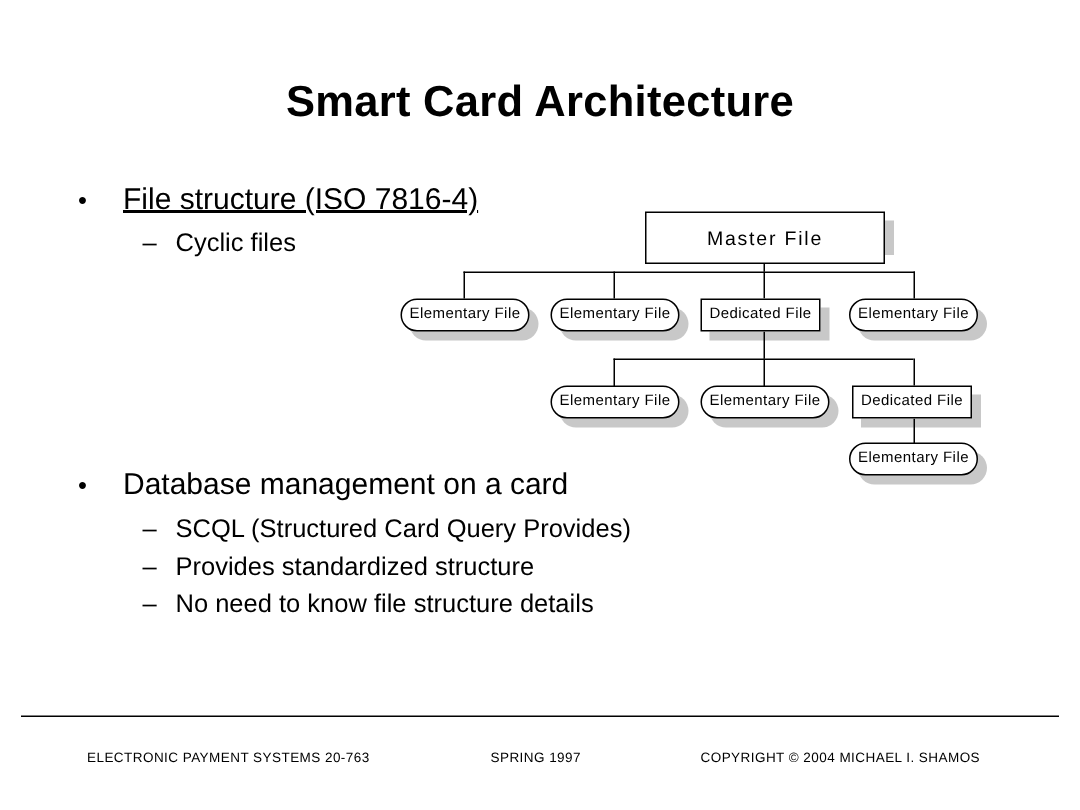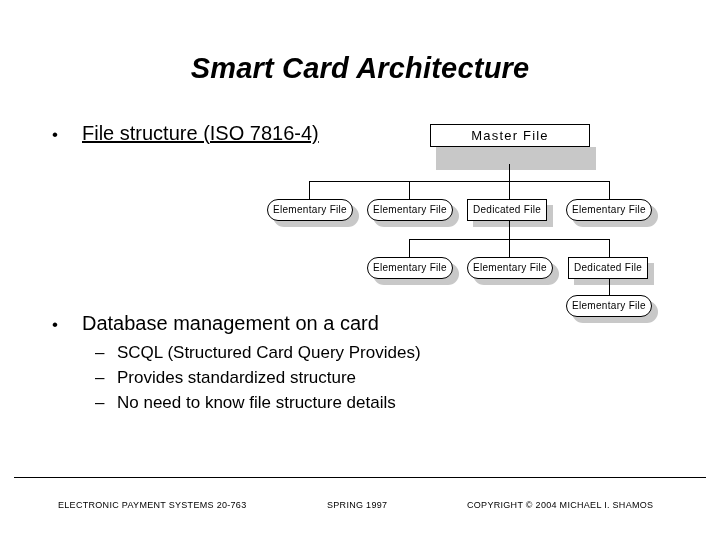--- a/index.html
+++ b/index.html
@@ -21,21 +21,20 @@
   #slide-title {
     position: absolute;
     left: 0;
     top: 52px;
     width: 720px;
     text-align: center;
     font-size: 29px;
     font-weight: bold;
     letter-spacing: 0.2px;
     white-space: nowrap;
-    font-style: italic;
   }
 
   
   .bullet-l1 {
     position: absolute;
     font-size: 20px;
     white-space: nowrap;
   }
   .bullet-l1 .dot {
     display: inline-block;
@@ -129,20 +128,23 @@
 </head>
 <body>
 
 <div id="slide">
 
   <div id="slide-title">Smart Card Architecture</div>
 
   <div class="bullet-l1" id="bullet-file-structure">
     <span class="dot">•</span><span>File structure (ISO 7816-4)</span>
   </div>
+  <div class="bullet-l2" id="bullet-cyclic-files">
+    <span class="dash">–</span><span>Cyclic files</span>
+  </div>
 
   <div class="bullet-l1" id="bullet-database-mgmt">
     <span class="dot">•</span><span>Database management on a card</span>
   </div>
   <div class="bullet-l2" id="bullet-scql">
     <span class="dash">–</span><span>SCQL (Structured Card Query Provides)</span>
   </div>
   <div class="bullet-l2" id="bullet-standardized">
     <span class="dash">–</span><span>Provides standardized structure</span>
   </div>
@@ -174,21 +176,21 @@
     <div class="shadow rounded" style="left:373px; top:205px; width:86px; height:22px;"></div>
     <div class="shadow" style="left:473px; top:205px; width:80px; height:22px;"></div>
     <div class="shadow rounded" style="left:572px; top:205px; width:86px; height:22px;"></div>
 
     <div class="shadow rounded" style="left:373px; top:263px; width:86px; height:22px;"></div>
     <div class="shadow rounded" style="left:473px; top:263px; width:86px; height:22px;"></div>
     <div class="shadow" style="left:574px; top:263px; width:80px; height:22px;"></div>
 
     <div class="shadow rounded" style="left:572px; top:301px; width:86px; height:22px;"></div>
 
-    <div class="node master" style="left:430px; top:124px; width:160px; height:23px;">Master  File</div>
+    <div class="node master" style="left:430px; top:141px; width:160px; height:35px;">Master  File</div>
 
     <div class="node rounded" style="left:267px; top:199px; width:86px; height:22px;">Elementary  File</div>
     <div class="node rounded" style="left:367px; top:199px; width:86px; height:22px;">Elementary  File</div>
     <div class="node" style="left:467px; top:199px; width:80px; height:22px;">Dedicated File</div>
     <div class="node rounded" style="left:566px; top:199px; width:86px; height:22px;">Elementary  File</div>
 
     <div class="node rounded" style="left:367px; top:257px; width:86px; height:22px;">Elementary  File</div>
     <div class="node rounded" style="left:467px; top:257px; width:86px; height:22px;">Elementary  File</div>
     <div class="node" style="left:568px; top:257px; width:80px; height:22px;">Dedicated File</div>
 

